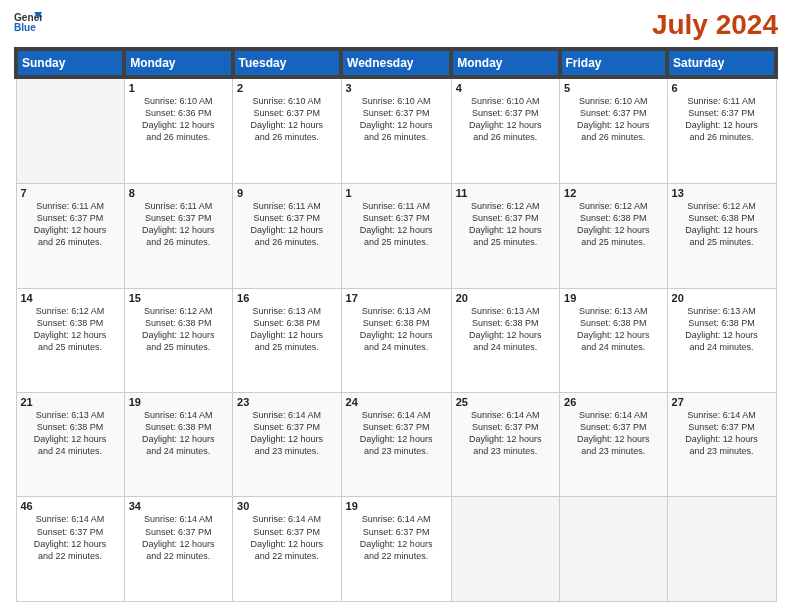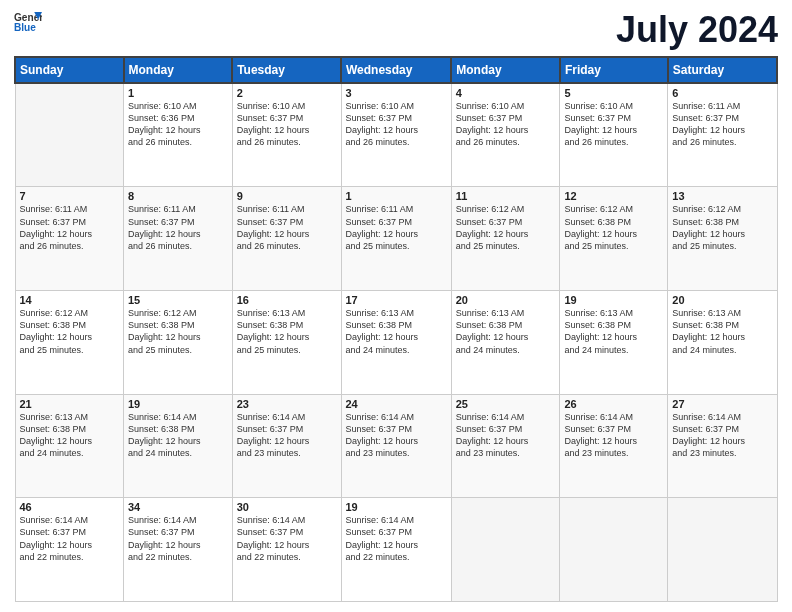--- a/index.html
+++ b/index.html
@@ -29,42 +29,42 @@
       gap: 4px;
     }
     .logo-icon {
       width: 28px;
       height: 24px;
     }
     .title-block {
       text-align: right;
     }
     .main-title {
-      font-size: 36px;
+      font-size: 28px;
       font-weight: bold;
-      color: #0f172a;
+      color: #c2410c;
       line-height: 1.1;
     }
     .subtitle {
       font-size: 14px;
       color: #444;
     }
     table {
       width: 100%;
       border-collapse: collapse;
       flex: 1;
     }
     thead tr th {
       background-color: #1565c0;
       color: #fff;
       font-size: 12px;
       font-weight: bold;
       padding: 5px 4px;
       text-align: left;
-      border: 2px solid #404040;
+      border: 4px solid #404040;
     }
     tbody tr td {
       border: 1px solid #ccc;
       vertical-align: top;
       padding: 3px 4px;
       font-size: 9.5px;
       color: #333;
       width: 113px;
       min-height: 70px;
     }
@@ -78,20 +78,21 @@
       font-size: 11px;
       font-weight: bold;
       color: #222;
       display: block;
       margin-bottom: 1px;
     }
     .day-info {
       font-size: 9px;
       color: #333;
       line-height: 1.35;
+      text-align: center;
     }
     .empty-cell {
       background: #f5f5f5;
     }
   </style>
 </head>
 <body>
 
 <div class="page">
   <div class="header">

